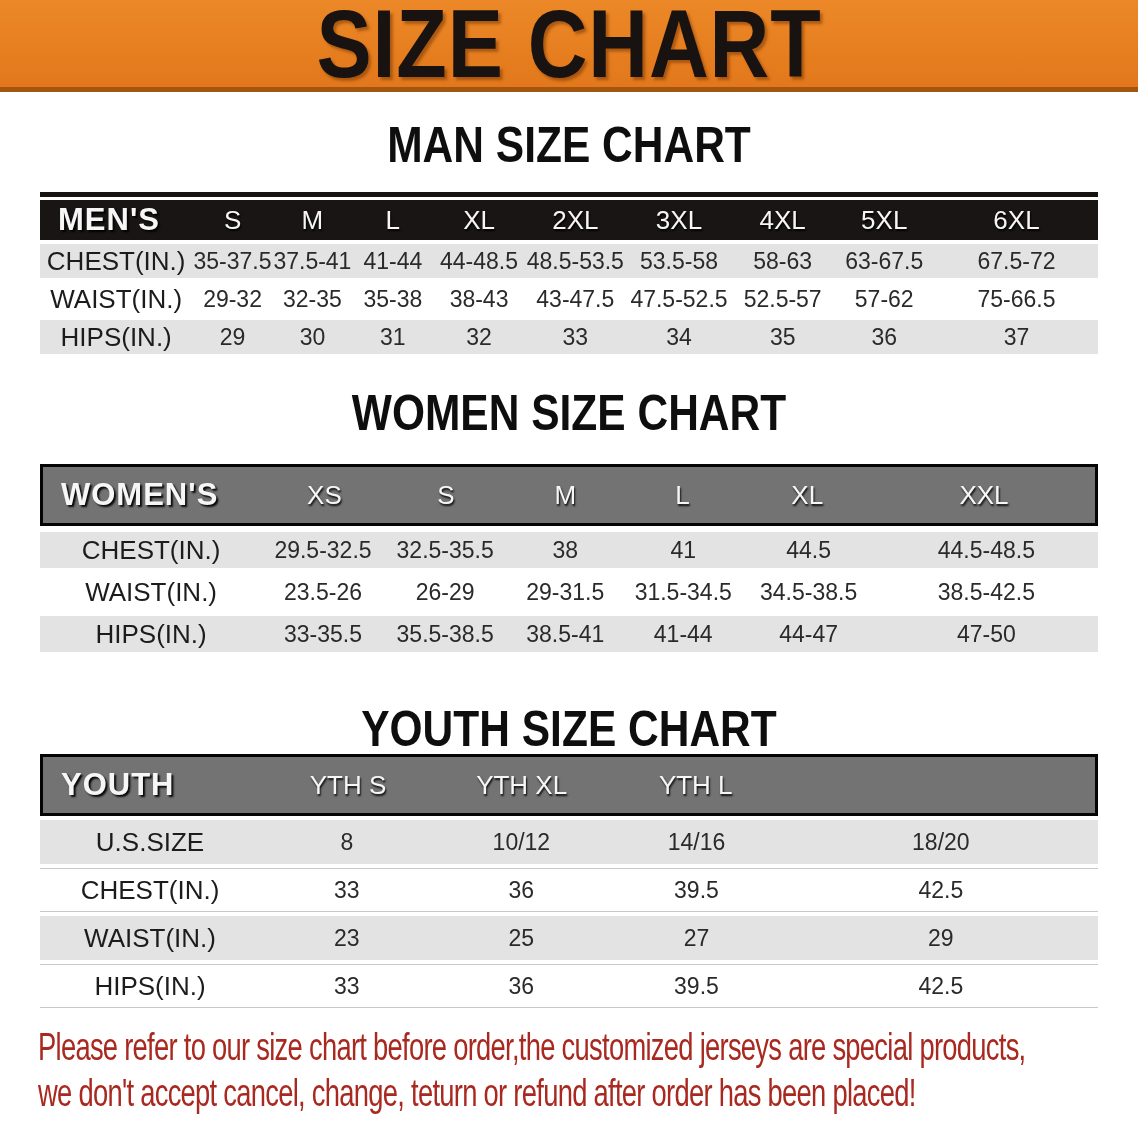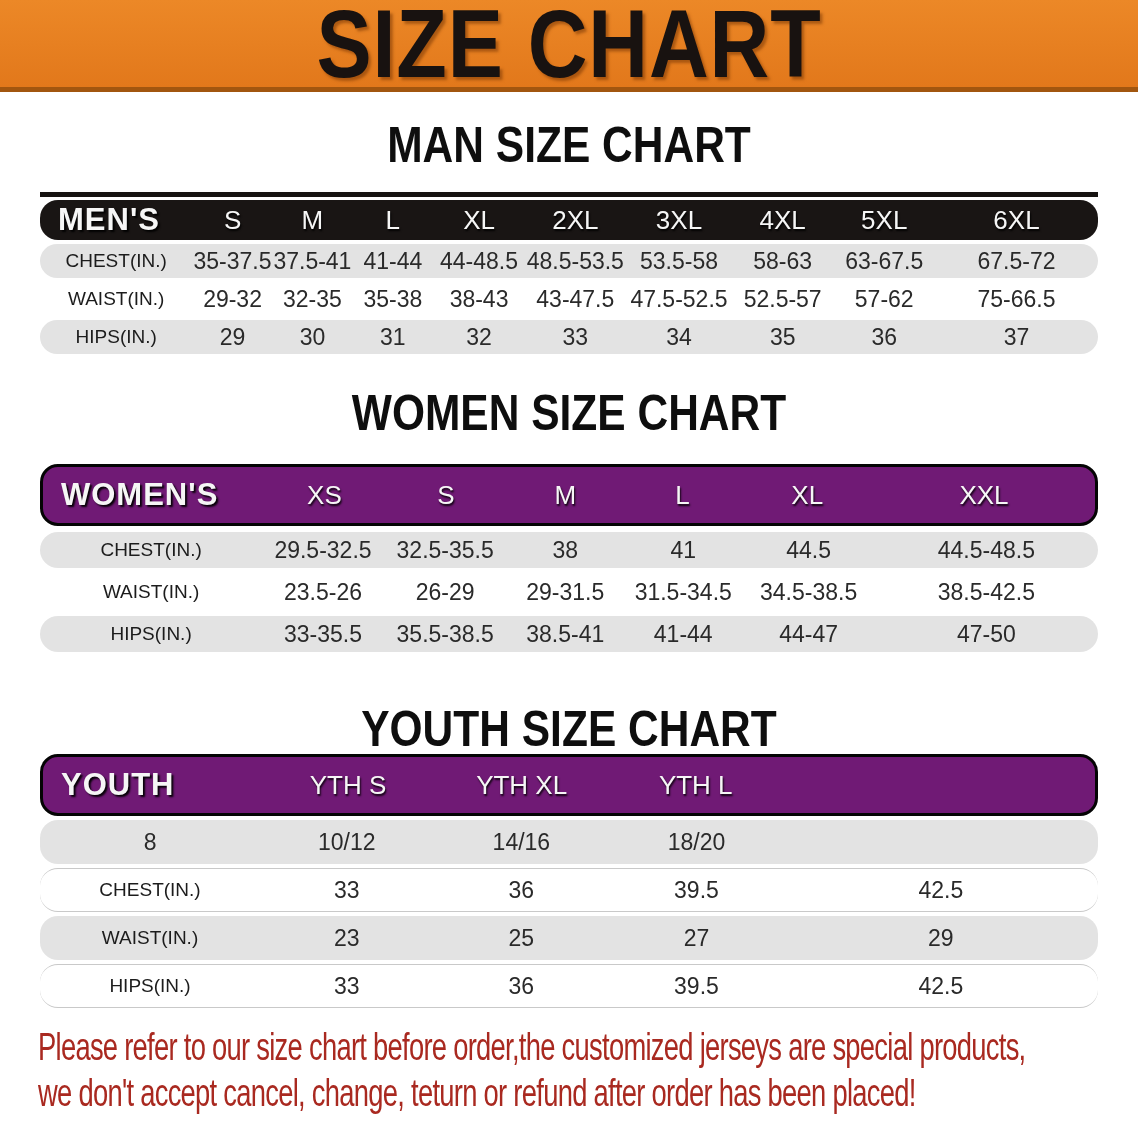--- a/index.html
+++ b/index.html
@@ -37,31 +37,31 @@
   .heading-youth { margin-top: 52px; }
 
   
   .table-wrap { margin: 0 40px; width: 1058px; }
   .wrap-men   { margin-top: 22px; }
   .wrap-women { margin-top: 26px; }
   .wrap-youth { }
 
   .top-rule { height: 5px; background: #161311; margin-bottom: 3px; }
 
-  .trow { display: grid; align-items: center; border-radius: 18px; }
+  .trow { display: grid; align-items: center; }
   .tbl-0 .trow { grid-template-columns: 14.4% 7.6% 7.5% 7.7% 8.6% 9.6% 10% 9.6% 9.6% 15.4%; }
   .tbl-1 .trow { grid-template-columns: 21% 11.5% 11.6% 11.1% 11.2% 12.5% 21.1%; }
   .tbl-2 .trow { grid-template-columns: 20.8% 16.4% 16.6% 16.5% 29.7%; }
 
   .thead { background: #191514; color: #f6f6f6; }
   .tbl-0 .thead { height: 40px; }
   .tbl-1 .thead, .tbl-2 .thead {
     height: 62px;
     border: 3px solid #040404;
-    background: #701a75;
+    background: #737373;
   }
 
   .glabel {
     font-weight: 700; font-size: 31px; letter-spacing: 1px;
     padding-left: 18px; text-align: left;
     text-shadow: 2px 2px 2px rgba(0,0,0,0.95);
     white-space: nowrap;
   }
   .col-head {
     font-size: 26px; text-align: center;
@@ -71,21 +71,21 @@
 
   .tbody-row { color: #2a2a2a; }
   .tbl-0 .tbody-row { height: 34px; margin-top: 4px; }
   .tbl-1 .tbody-row { height: 36px; margin-top: 6px; }
   .tbl-2 .tbody-row { height: 44px; margin-top: 4px; }
   .shaded { background: #e3e3e3; }
   .plain  { background: #ffffff; }
   .tbl-2 .plain { border-top: 1px solid #c9c9c9; border-bottom: 1px solid #c9c9c9; }
 
   .cell { text-align: center; font-size: 23px; white-space: nowrap; }
-  .row-label { font-size: 19px; color: #1c1c1c; }
+  .row-label { font-size: 26px; color: #1c1c1c; }
 
   
   .disclaimer { margin: 16px 0 0 38px; color: #a92920; }
   .disclaimer-line {
     font-size: 38px; line-height: 46px; letter-spacing: -1px;
     transform: scaleX(0.72); transform-origin: left center;
     white-space: nowrap;
   }
 </style>
 </head>
@@ -195,20 +195,21 @@
 <section>
   <h2 class="section-heading heading-youth">YOUTH SIZE CHART</h2>
   <div class="table-wrap wrap-youth tbl-2">
       <div class="trow thead">
         <div class="gcell glabel">YOUTH</div>
         <div class="gcell col-head">YTH S</div>
         <div class="gcell col-head">YTH XL</div>
         <div class="gcell col-head">YTH L</div>
       </div>
       <div class="trow tbody-row shaded">
+        <div class="cell row-label">U.S.SIZE</div>
         <div class="cell value">8</div>
         <div class="cell value">10/12</div>
         <div class="cell value">14/16</div>
         <div class="cell value">18/20</div>
       </div>
       <div class="trow tbody-row plain">
         <div class="cell row-label">CHEST(IN.)</div>
         <div class="cell value">33</div>
         <div class="cell value">36</div>
         <div class="cell value">39.5</div>

